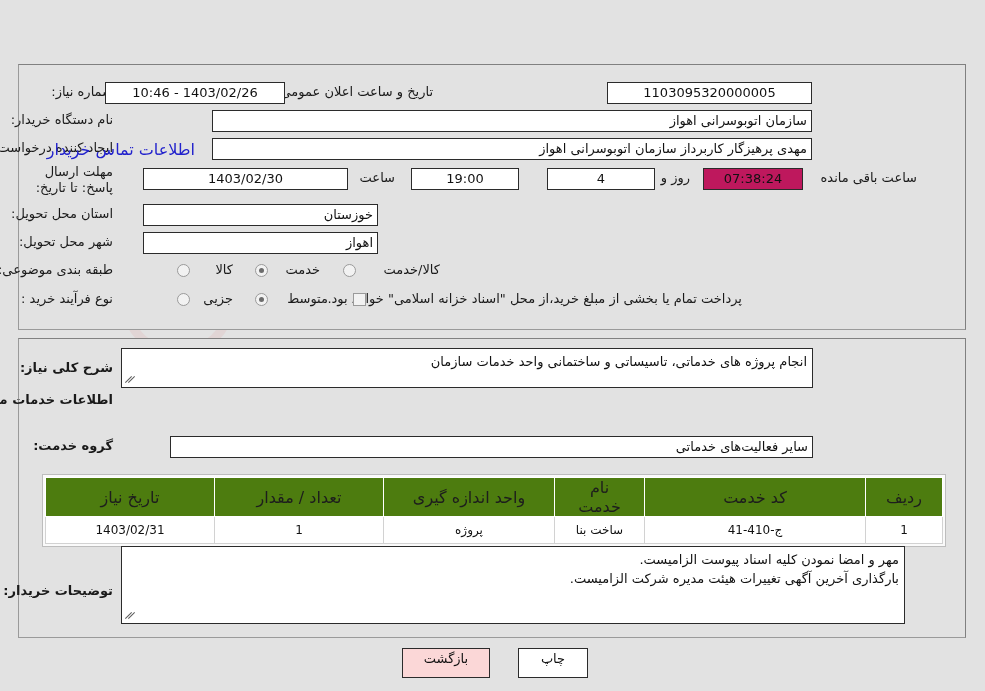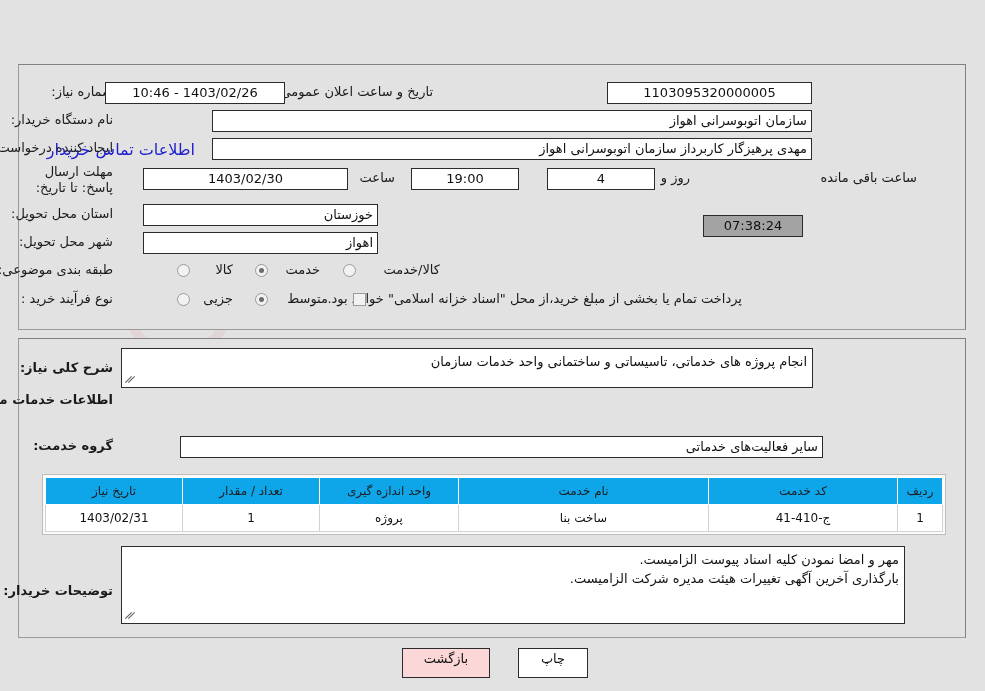--- a/index.html
+++ b/index.html
@@ -100,21 +100,21 @@
     color: #111111;
     padding: 0 4px;
     line-height: 20px;
     height: 22px;
     overflow: hidden;
     white-space: nowrap;
     z-index: 20;
   }
   .box.center { text-align: center; }
   .box.right  { text-align: right; }
-  .box.cream  { background: #a3a3a3; margin-top: 47px; }
+  .box.cream  { background: #be185d; }
 
   .link {
     position: absolute;
     color: #2222cc;
     font-size: 16px;
     white-space: nowrap;
     cursor: pointer;
     z-index: 21;
   }
 
@@ -193,28 +193,28 @@
     box-sizing: border-box;
     z-index: 20;
   }
   table.grid {
     width: 100%;
     border-collapse: collapse;
     font-size: 12px;
     direction: rtl;
   }
   table.grid th {
-    background: #0ea5e9;
+    background: #4d7c0f;
     color: #1d1d1d;
     font-weight: normal;
     border: 1px solid #ffffff;
     height: 26px;
-    padding: 0 4px;
+    padding: 0 20px;
     text-align: center;
-    font-size: 12px;
+    font-size: 16px;
   }
   table.grid td {
     background: #ffffff;
     border: 1px solid #d2d2d2;
     height: 26px;
     padding: 0 4px;
     text-align: center;
     color: #111111;
     font-size: 12px;
   }
@@ -299,21 +299,21 @@
 
   <div class="lbl bold" style="right:872px; top:360px;">شرح کلی نیاز:</div>
   <div class="ta" style="right:172px; top:348px; width:692px; height:40px;">
     <span>انجام پروژه های خدماتی، تاسیساتی و ساختمانی واحد خدمات سازمان</span>
     <span class="grip"></span>
   </div>
 
   <div class="lbl bold" style="right:872px; top:392px;">اطلاعات خدمات مورد نیاز</div>
 
   <div class="lbl bold" style="right:872px; top:438px;">گروه خدمت:</div>
-  <div class="box right" style="right:162px; top:436px; width:643px;">سایر فعالیت‌های خدماتی</div>
+  <div class="box right" style="right:172px; top:436px; width:643px;">سایر فعالیت‌های خدماتی</div>
 
   <div class="tbl-wrap">
     <table class="grid">
       <thead>
         <tr>
           <th style="width:36px;">ردیف</th>
           <th style="width:180px;">کد خدمت</th>
           <th>نام خدمت</th>
           <th style="width:130px;">واحد اندازه گیری</th>
           <th style="width:128px;">تعداد / مقدار</th>

